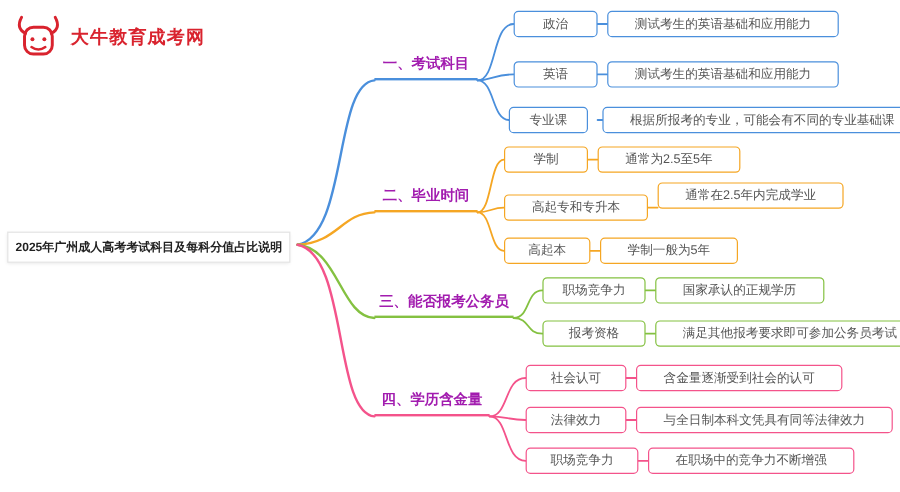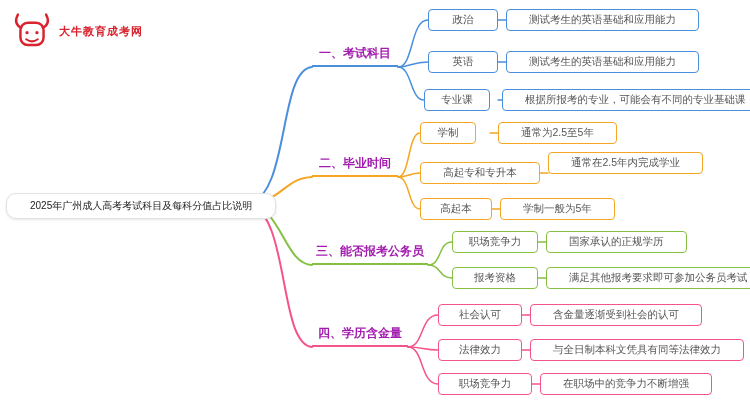--- a/index.html
+++ b/index.html
@@ -23,29 +23,29 @@
   .branch-label {
     position:absolute; z-index:2; height:21px; box-sizing:border-box;
     border-bottom:2px solid var(--c,#999);
     font-size:12px; font-weight:bold; color:#a21caf;
     display:flex; align-items:flex-end; justify-content:center;
     padding-bottom:3px; white-space:nowrap;
   }
 
   .root {
     position:absolute; left:6px; top:193px; z-index:2;
-    background:#fff; border:1px solid #e3e3e3; border-radius:10px;
+    background:#fff; border:1px solid #e3e3e3; border-radius:0;
     box-shadow:0 1px 3px rgba(0,0,0,.10);
-    padding:5px 23px; font-size:10px; font-weight:normal; color:#222;
+    padding:5px 6px; font-size:10px; font-weight:bold; color:#222;
     white-space:nowrap;
   }
 
   .logo { position:absolute; left:12px; top:12px; display:flex; align-items:center; gap:7px; z-index:2; }
   .logo-icon { display:flex; }
-  .logo-title { font-size:11px; font-weight:bold; letter-spacing:1px; }
+  .logo-title { font-size:15px; font-weight:bold; letter-spacing:1px; }
   .logo-url { font-size:10px; margin-top:2px; letter-spacing:0.5px; }
 </style>
 </head>
 <body>
 
 <div class="canvas">
 
   <svg class="lines" width="750" height="410">
     <g class="branch-lines" style="--c: #4a8fdc;">
       <path class="main" d="M248,204 C290,196 278,70 312,67"></path>
@@ -106,21 +106,21 @@
     <div class="node" style="left:428px;top:9px;width:70px">政治</div>
     <div class="node" style="left:506px;top:9px">测试考生的英语基础和应用能力</div>
     <div class="node" style="left:428px;top:51px;width:70px">英语</div>
     <div class="node" style="left:506px;top:51px">测试考生的英语基础和应用能力</div>
     <div class="node" style="left:424px;top:89px;width:66px">专业课</div>
     <div class="node" style="left:502px;top:89px">根据所报考的专业，可能会有不同的专业基础课</div>
   </div>
 
   <div class="branch-layer" style="--c: #f5a623;">
     <div class="branch-label" style="left:312px;top:156px;width:86px">二、毕业时间</div>
-    <div class="node" style="left:420px;top:122px;width:56px">学制</div>
+    <div class="node" style="left:420px;top:122px;width:70px">学制</div>
     <div class="node" style="left:498px;top:122px">通常为2.5至5年</div>
     <div class="node" style="left:420px;top:162px;width:120px">高起专和专升本</div>
     <div class="node" style="left:548px;top:152px">通常在2.5年内完成学业</div>
     <div class="node" style="left:420px;top:198px;width:72px">高起本</div>
     <div class="node" style="left:500px;top:198px">学制一般为5年</div>
   </div>
 
   <div class="branch-layer" style="--c: #84c141;">
     <div class="branch-label" style="left:312px;top:244px;width:116px">三、能否报考公务员</div>
     <div class="node" style="left:452px;top:231px;width:86px">职场竞争力</div>

